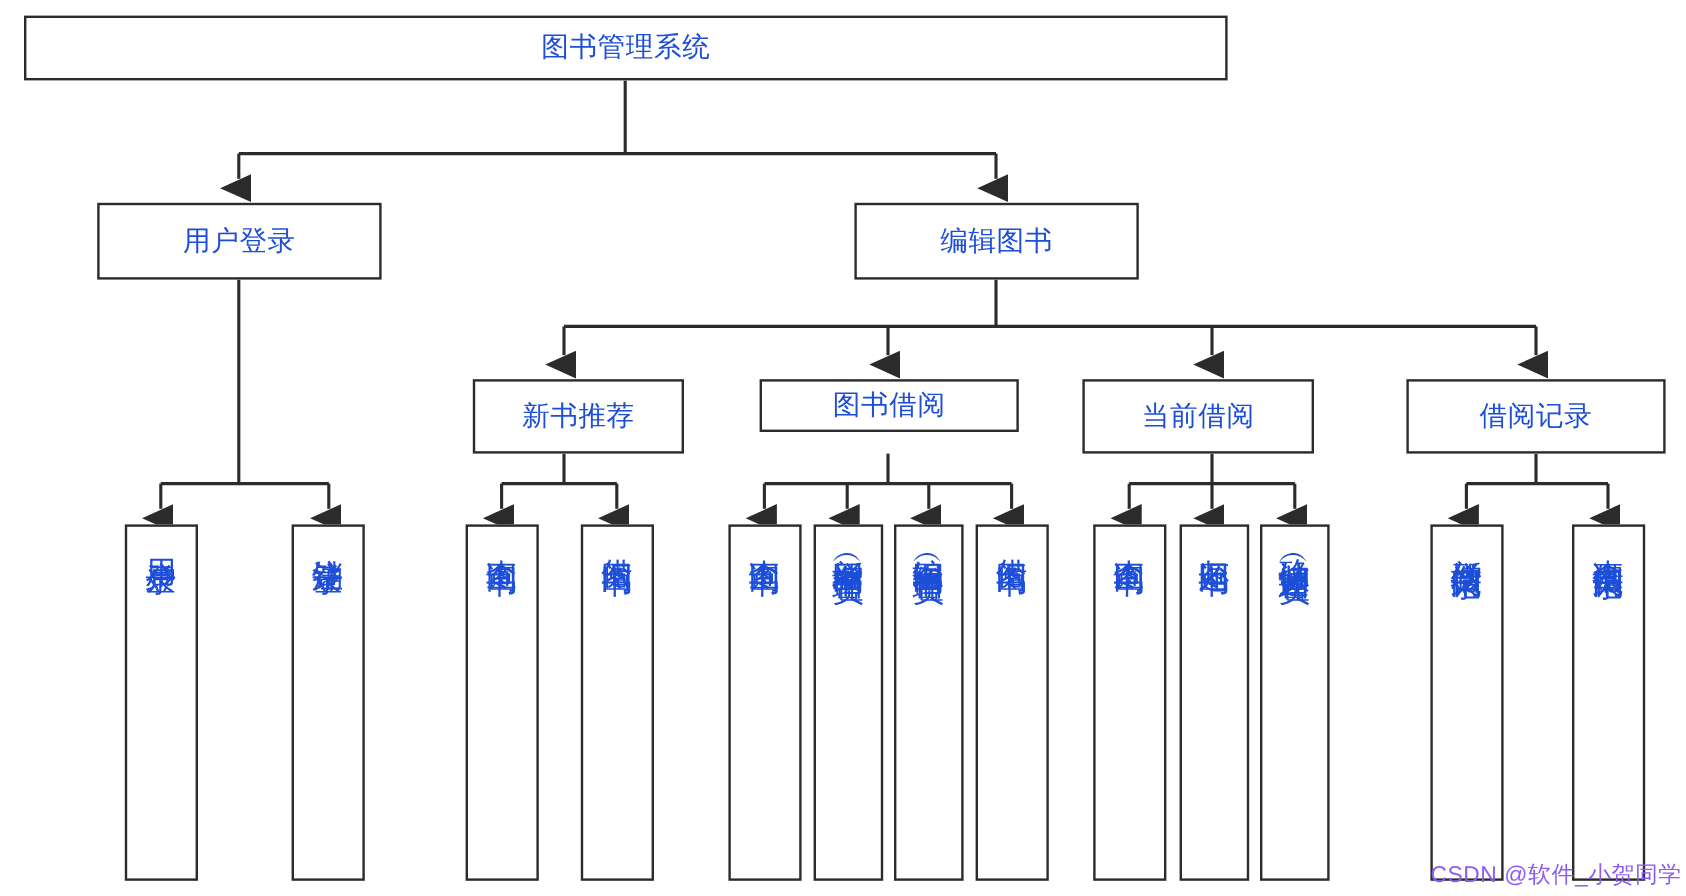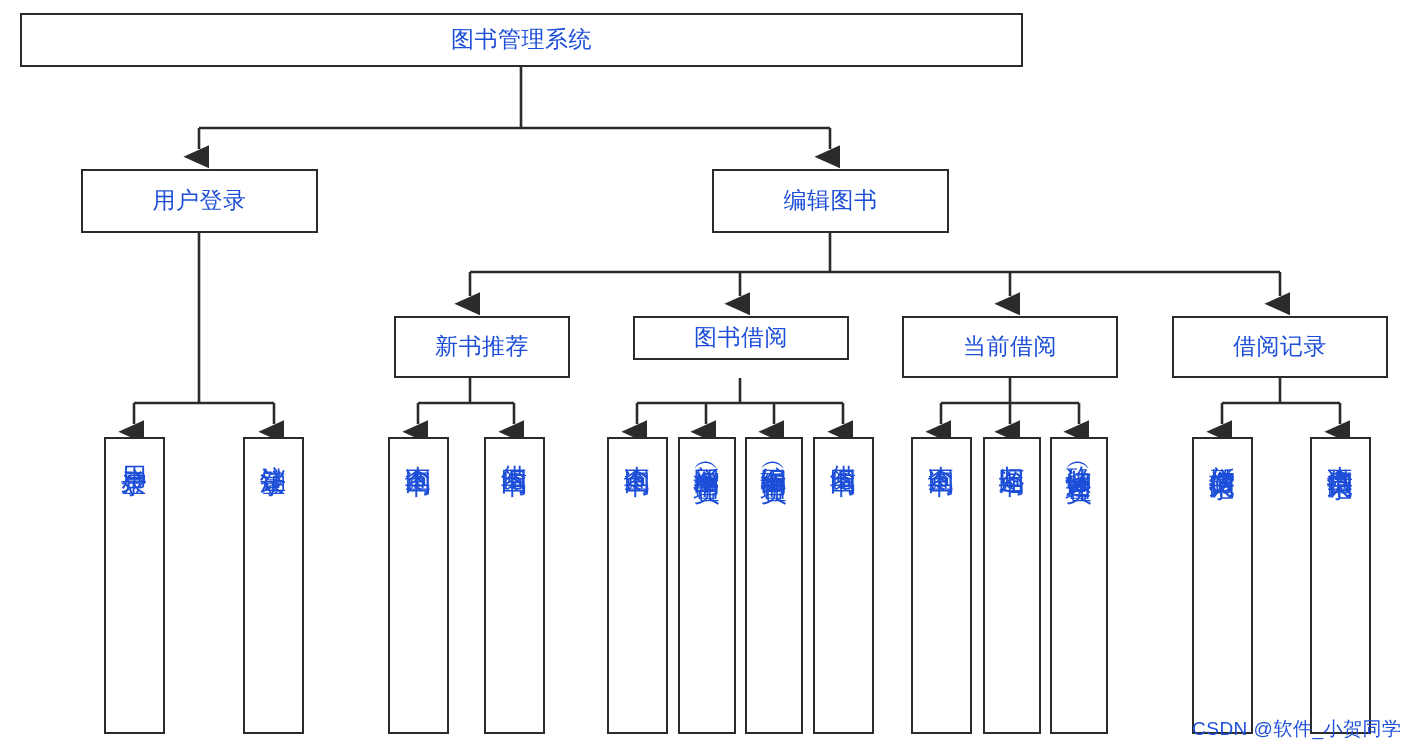--- a/index.html
+++ b/index.html
@@ -56,21 +56,21 @@
     max-height: 100%;
   }
   .v-node {
     padding: 6px 0;
     align-items: flex-start;
     justify-content: center;
   }
   .watermark {
     position: absolute;
     font-size: 19px;
-    color: #1d4ed8;
+    color: #8b5cf6;
     white-space: nowrap;
     letter-spacing: 0.5px;
   }
 </style>
 </head>
 <body>
 
 <div id="canvas">
 
   <svg id="wires" viewBox="0 0 1405 747">
@@ -133,21 +133,21 @@
   <div class="node h-node" style="left:712px; top:169px; width:237px; height:64px;">
     <span class="node-label">编辑图书</span>
   </div>
 
   <div class="node h-node" style="left:362px; top:316px; width:176px; height:62px;margin-left:32px;">
     <span class="node-label">新书推荐</span>
   </div>
   <div class="node h-node" style="left:633px; top:316px; width:216px; height:44px;">
     <span class="node-label">图书借阅</span>
   </div>
-  <div class="node h-node" style="left:902px; top:316px; width:216px; height:62px;">
+  <div class="node h-node" style="left:902px; top:316px; width:193px; height:62px;">
     <span class="node-label">当前借阅</span>
   </div>
   <div class="node h-node" style="left:1172px; top:316px; width:216px; height:62px;">
     <span class="node-label">借阅记录</span>
   </div>
 
   <div class="node v-node" style="left:104px; top:437px; width:61px; height:297px;">
     <span class="node-label">用户登录</span>
   </div>
   <div class="node v-node" style="left:243px; top:437px; width:61px; height:297px;">

